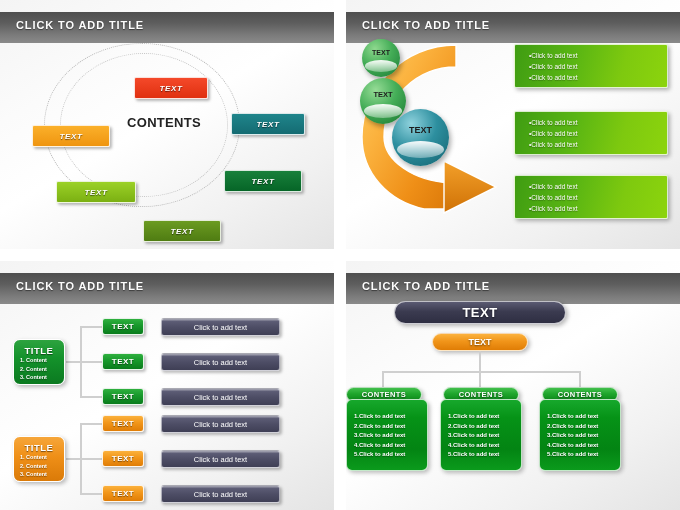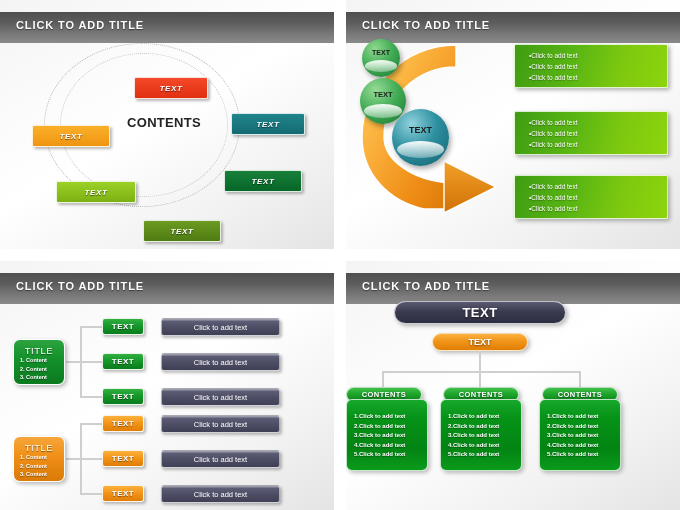--- a/index.html
+++ b/index.html
@@ -106,21 +106,21 @@
 
   
   .connector { position:absolute; background:#cfcfcf; }
   .titlebox {
     position:absolute; width:52px; height:46px; border-radius:7px;
     border:1.5px solid #ffffff;
     box-shadow:2px 2px 4px rgba(0,0,0,.27);
     padding-top:5px;
   }
   .titlebox .tb-head {
-    text-align:center; font-size:9.5px; font-weight:normal; color:#fff;
+    text-align:center; font-size:9.5px; font-weight:bold; color:#fff;
     letter-spacing:0.5px; text-shadow:0 1px 1px rgba(0,0,0,.5);
   }
   .titlebox .tb-li {
     font-size:5.5px; font-weight:bold; color:#ffffff; line-height:8.5px;
     padding-left:6px; text-shadow:0 1px 1px rgba(0,0,0,.4);
   }
   .tb-green  { background:linear-gradient(to bottom,#2da33f 0%,#14922b 40%,#0b7a20 100%); }
   .tb-orange { background:linear-gradient(to bottom,#f6a63a 0%,#ef8f17 45%,#da7a08 100%); }
 
   .tagbox {

